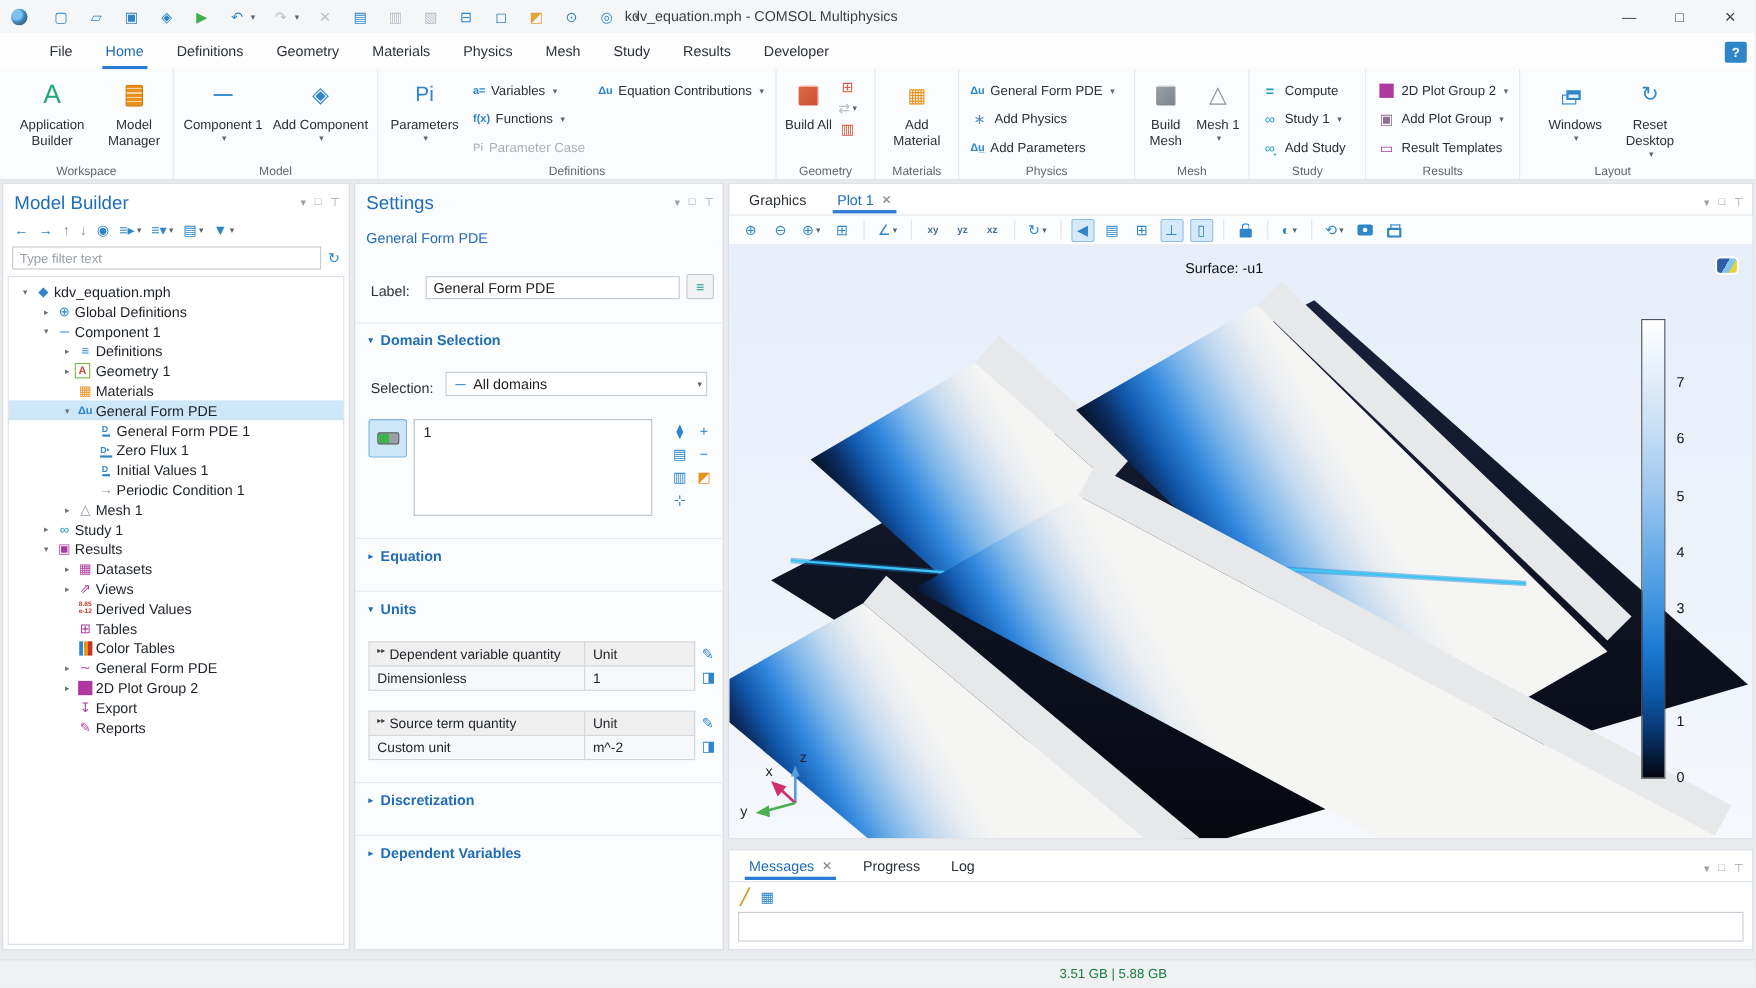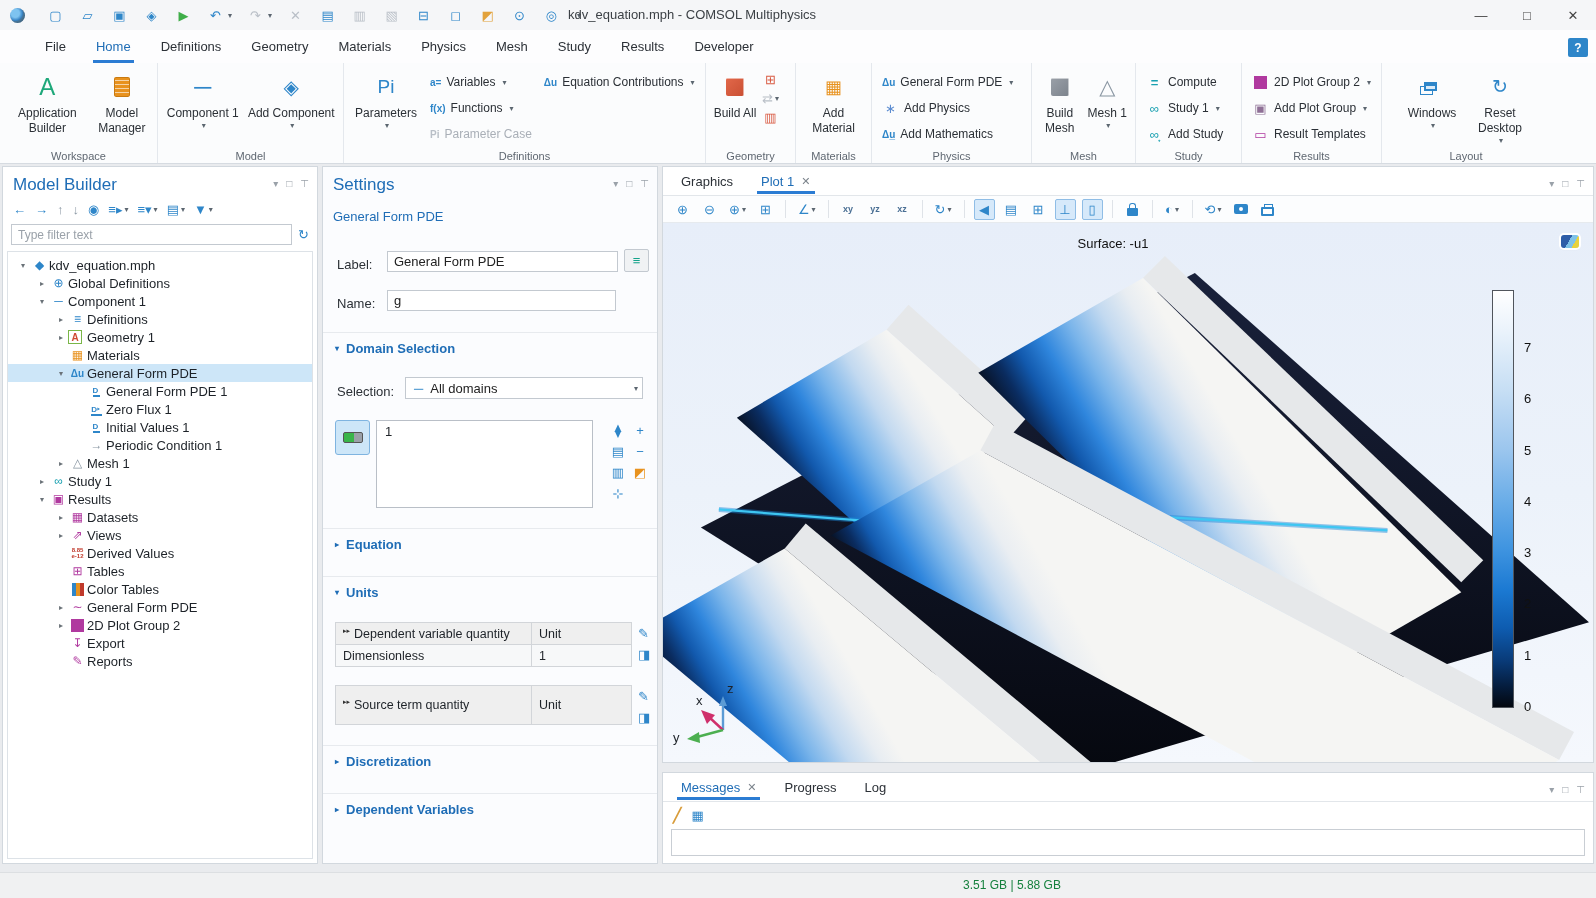--- a/index.html
+++ b/index.html
@@ -308,21 +308,21 @@
         <span class="ic c-blue txt-ic">Δu</span>
         <span>General Form PDE</span>
           <span class="car">▾</span>
       </div>
       <div class="rsmall">
         <span class="ic" style="color:#5b8bd0">∗</span>
         <span>Add Physics</span>
       </div>
       <div class="rsmall">
         <span class="ic c-blue txt-ic">Δu̲</span>
-        <span>Add Mathematics</span>
+        <span>Add Parameters</span>
       </div>
     </div>
     <span class="rgroup-label">Physics</span>
   </div>
 
   <div class="rgroup" style="width:104px; justify-content:center">
     <div class="rbig" style="width:46px">
       <span class="big-ic">
           <span class="cube-ic grey"></span>
         </span>
@@ -549,24 +549,20 @@
     </span>
   </div>
   <div class="set-sub">General Form PDE</div>
 
   <div class="frow">
     <label>Label:</label>
     <input type="text" value="General Form PDE" style="">
     <span class="rename-btn">
         <span>≡</span>
       </span>
-  </div>
-  <div class="frow" style="padding-right:41px">
-    <label>Name:</label>
-    <input type="text" value="g" style="">
   </div>
 
   <div class="section-h">
     <span class="chev">▾</span>
     <span>Domain Selection</span>
   </div>
   <div class="frow" style="padding-right:14px">
     <label style="width:62px">Selection:</label>
     <div class="combo">
       <span class="dash">─</span>
@@ -621,20 +617,24 @@
       <span>✎</span>
       <span>◨</span>
     </div>
   </div>
   <div class="unit-wrap">
     <table class="unit-table">
       <tbody>
           <tr class="hd">
         <td class="c1"><span class="hdr-marks">▸▸</span><span>Source term quantity</span></td>
         <td>Unit</td>
+      </tr>
+      <tr class="bd">
+        <td class="c1">Custom unit</td>
+        <td class="editable">m^-2</td>
       </tr>
     </tbody>
       </table>
     <div class="tbl-icons">
       <span>✎</span>
       <span>◨</span>
     </div>
   </div>
 
   <div class="section-h">

